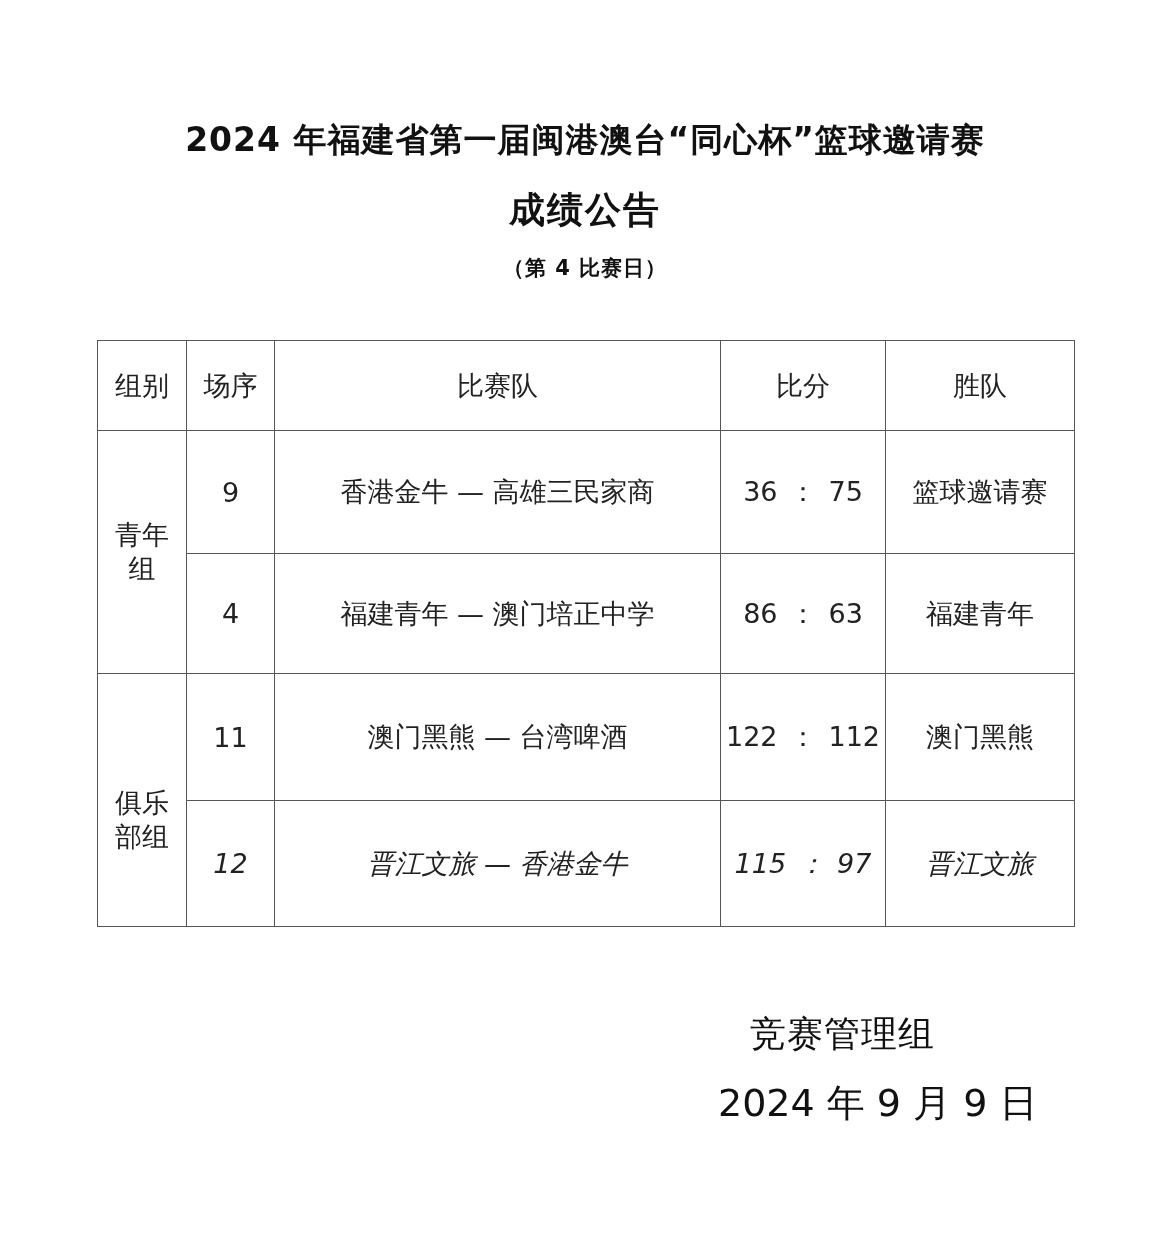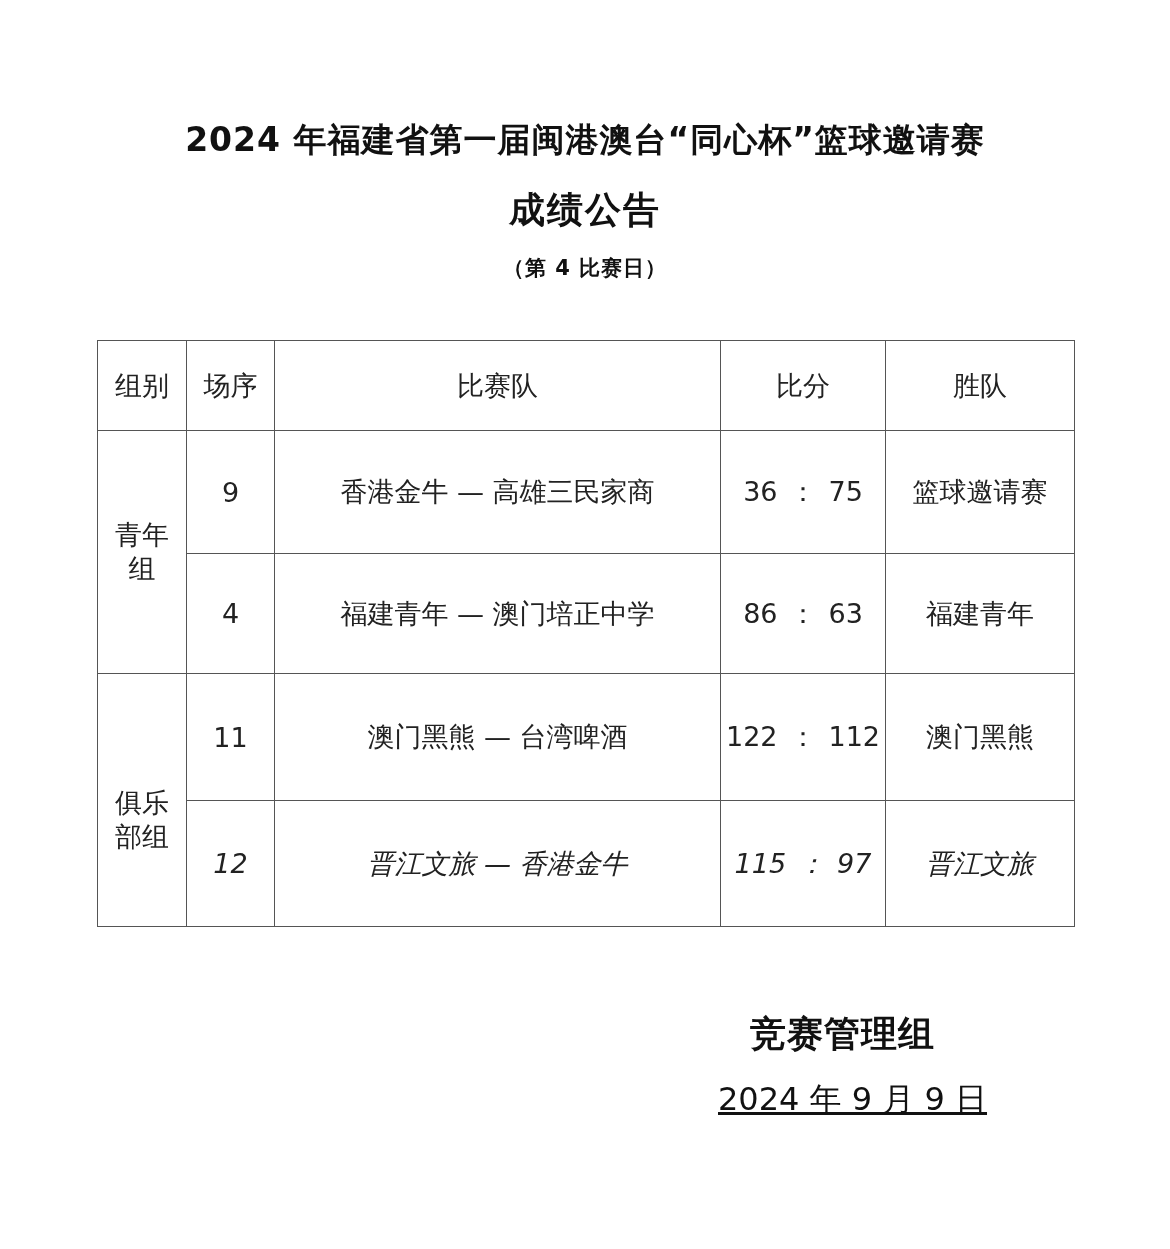--- a/index.html
+++ b/index.html
@@ -9,22 +9,22 @@
   .t1 { top:118px; font-size:33px; letter-spacing:1px; }
   .t2 { top:186px; font-size:36px; letter-spacing:2px; }
   .t3 { top:254px; font-size:21px; letter-spacing:1px; }
   table.results { position:absolute; left:97px; top:340px; width:977px; border-collapse:collapse; table-layout:fixed; }
   table.results td, table.results th { border:1.5px solid #555; text-align:center; vertical-align:middle;
       font-weight:normal; font-size:27px; color:#222; padding:0;margin-top:43px; }
   table.results th { height:89px; }
   .r9 { height:123px; } .r10 { height:120px; } .r11 { height:127px; } .r12 { height:126px;font-style:italic; }
   .grp { line-height:34px; }
   .score .sep { display:inline-block; margin:0 12px; }
-  .sign { position:absolute; left:750px; top:1010px; font-size:36px; color:#111; letter-spacing:1px;font-weight:bold; }
-  .date { position:absolute; left:718px; top:1078px; font-size:32px; color:#111;text-decoration:underline; }
+  .sign { position:absolute; left:750px; top:1010px; font-size:36px; color:#111; letter-spacing:1px; }
+  .date { position:absolute; left:718px; top:1078px; font-size:38px; color:#111; }
 </style>
 </head>
 <body>
 
 <div class="title t1">2024 年福建省第一届闽港澳台“同心杯”篮球邀请赛</div>
 <div class="title t2">成绩公告</div>
 <div class="title t3">（第 4 比赛日）</div>
 
 <table class="results">
   <colgroup>

